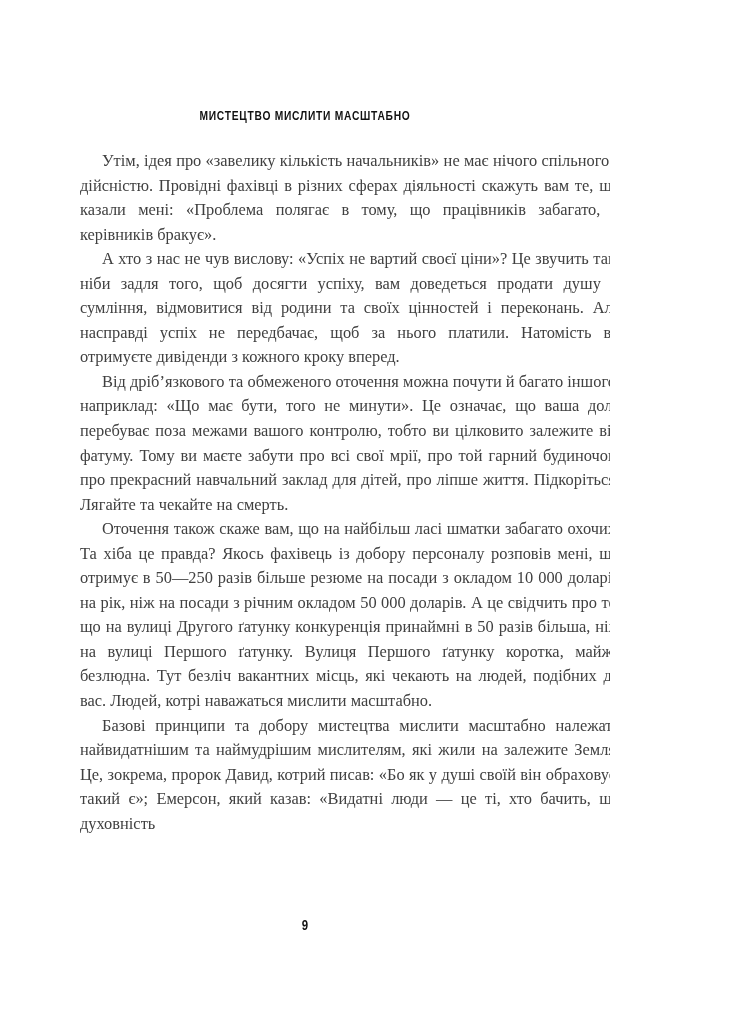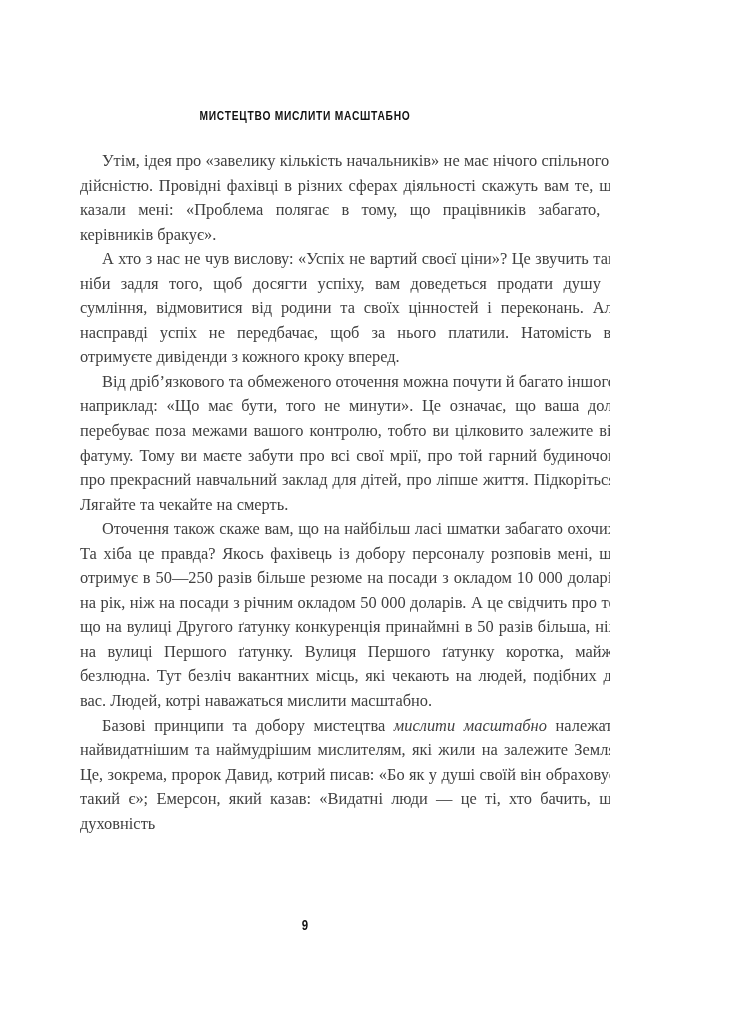--- a/index.html
+++ b/index.html
@@ -53,21 +53,20 @@
   }
   .textblock p {
     margin: 0;
     text-indent: 22px;
     text-align: justify;
   }
   .textblock p:last-child {
     text-align-last: left;
   }
   .textblock p .italic {
-    font-style: italic;
   }
 
   
   .folio {
     position: absolute;
     top: 917px;
     left: 0;
     right: 0;
     text-align: center;
     font-family: "Liberation Sans Narrow", "Liberation Sans", sans-serif;

